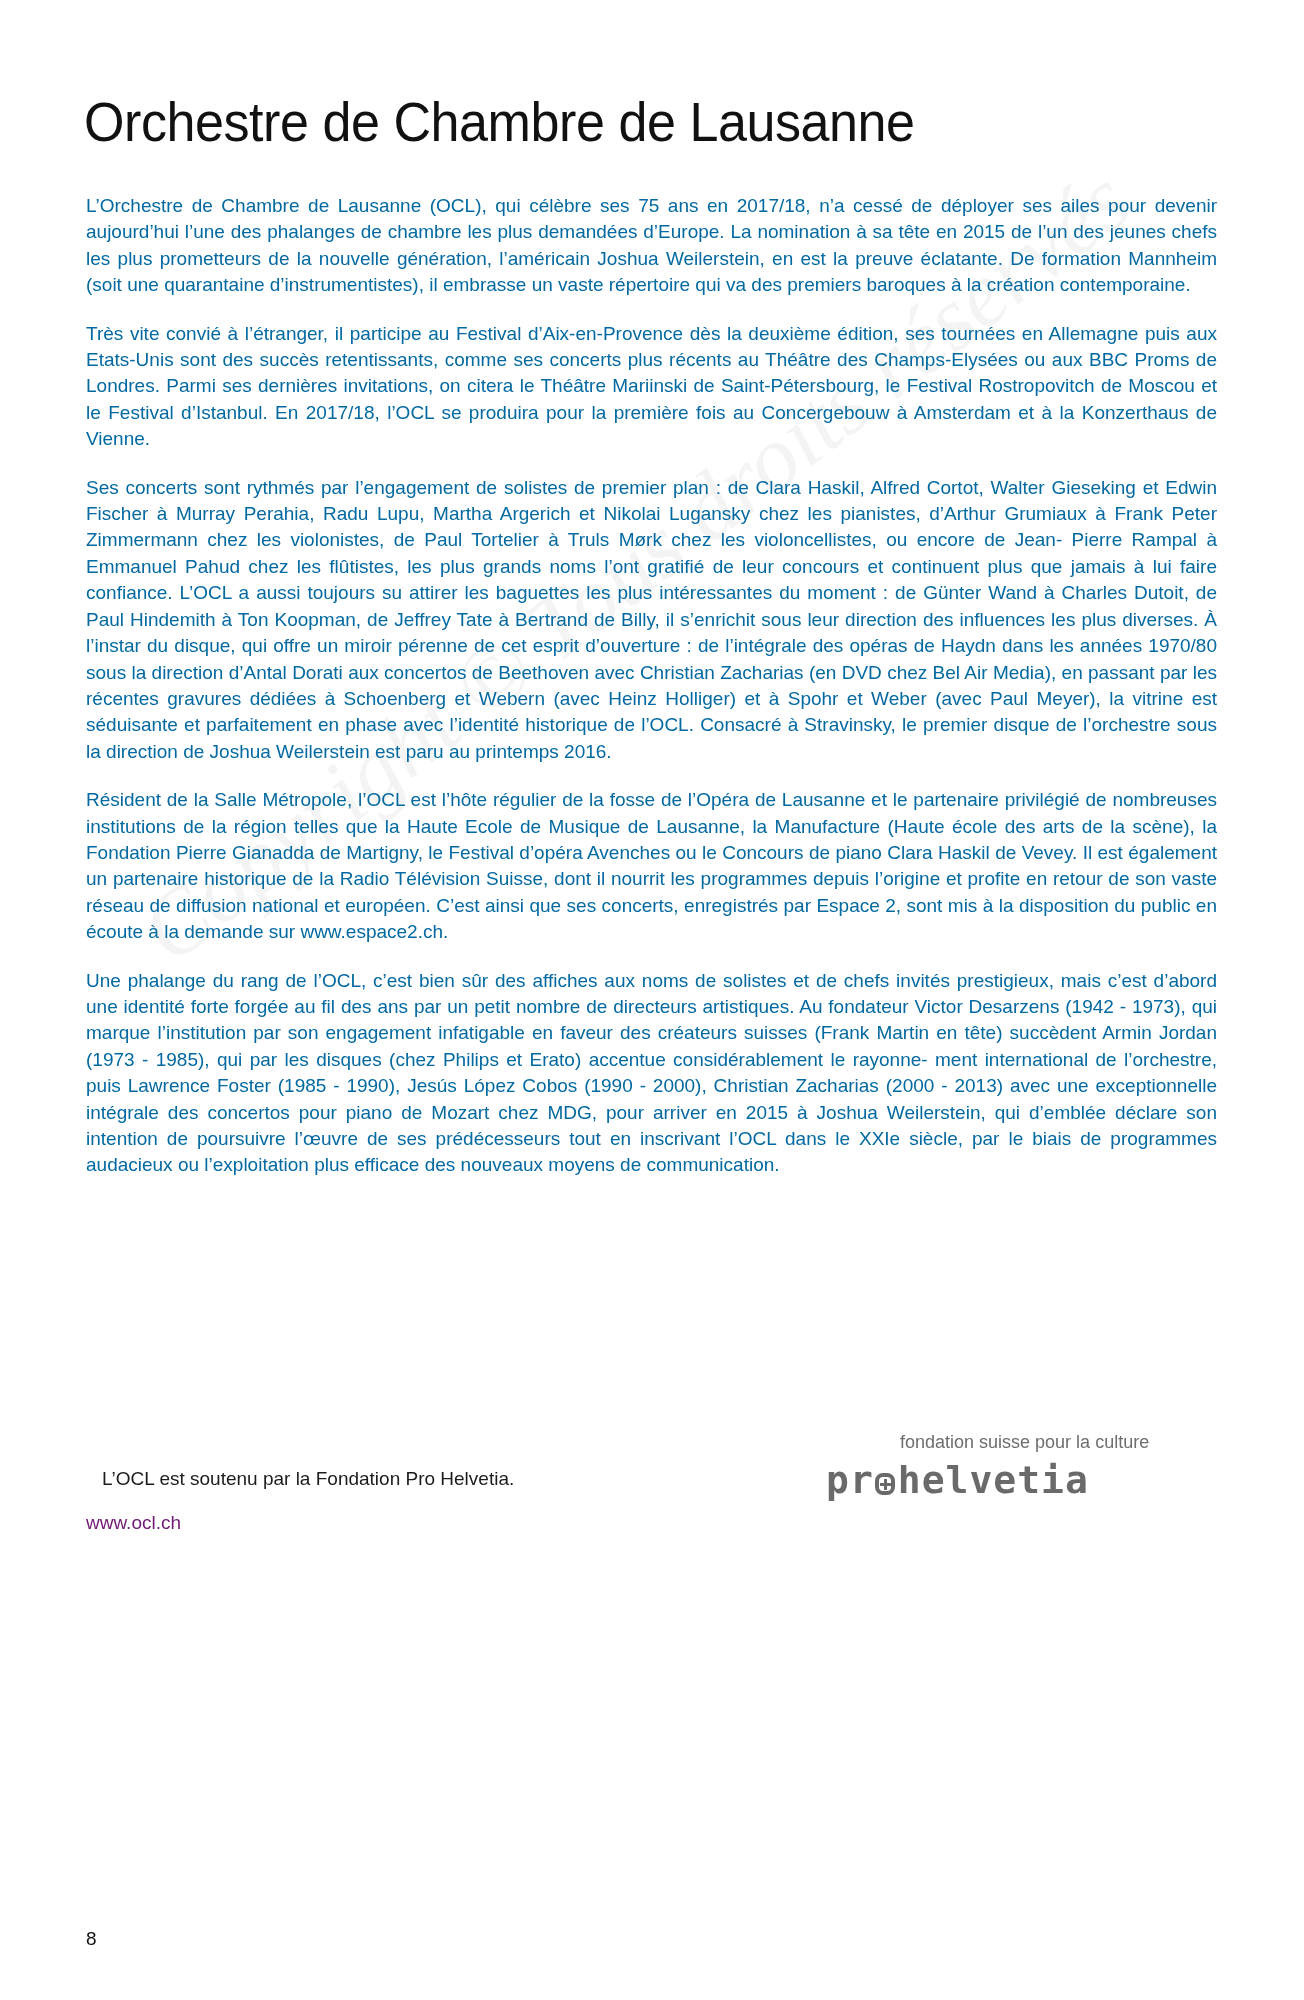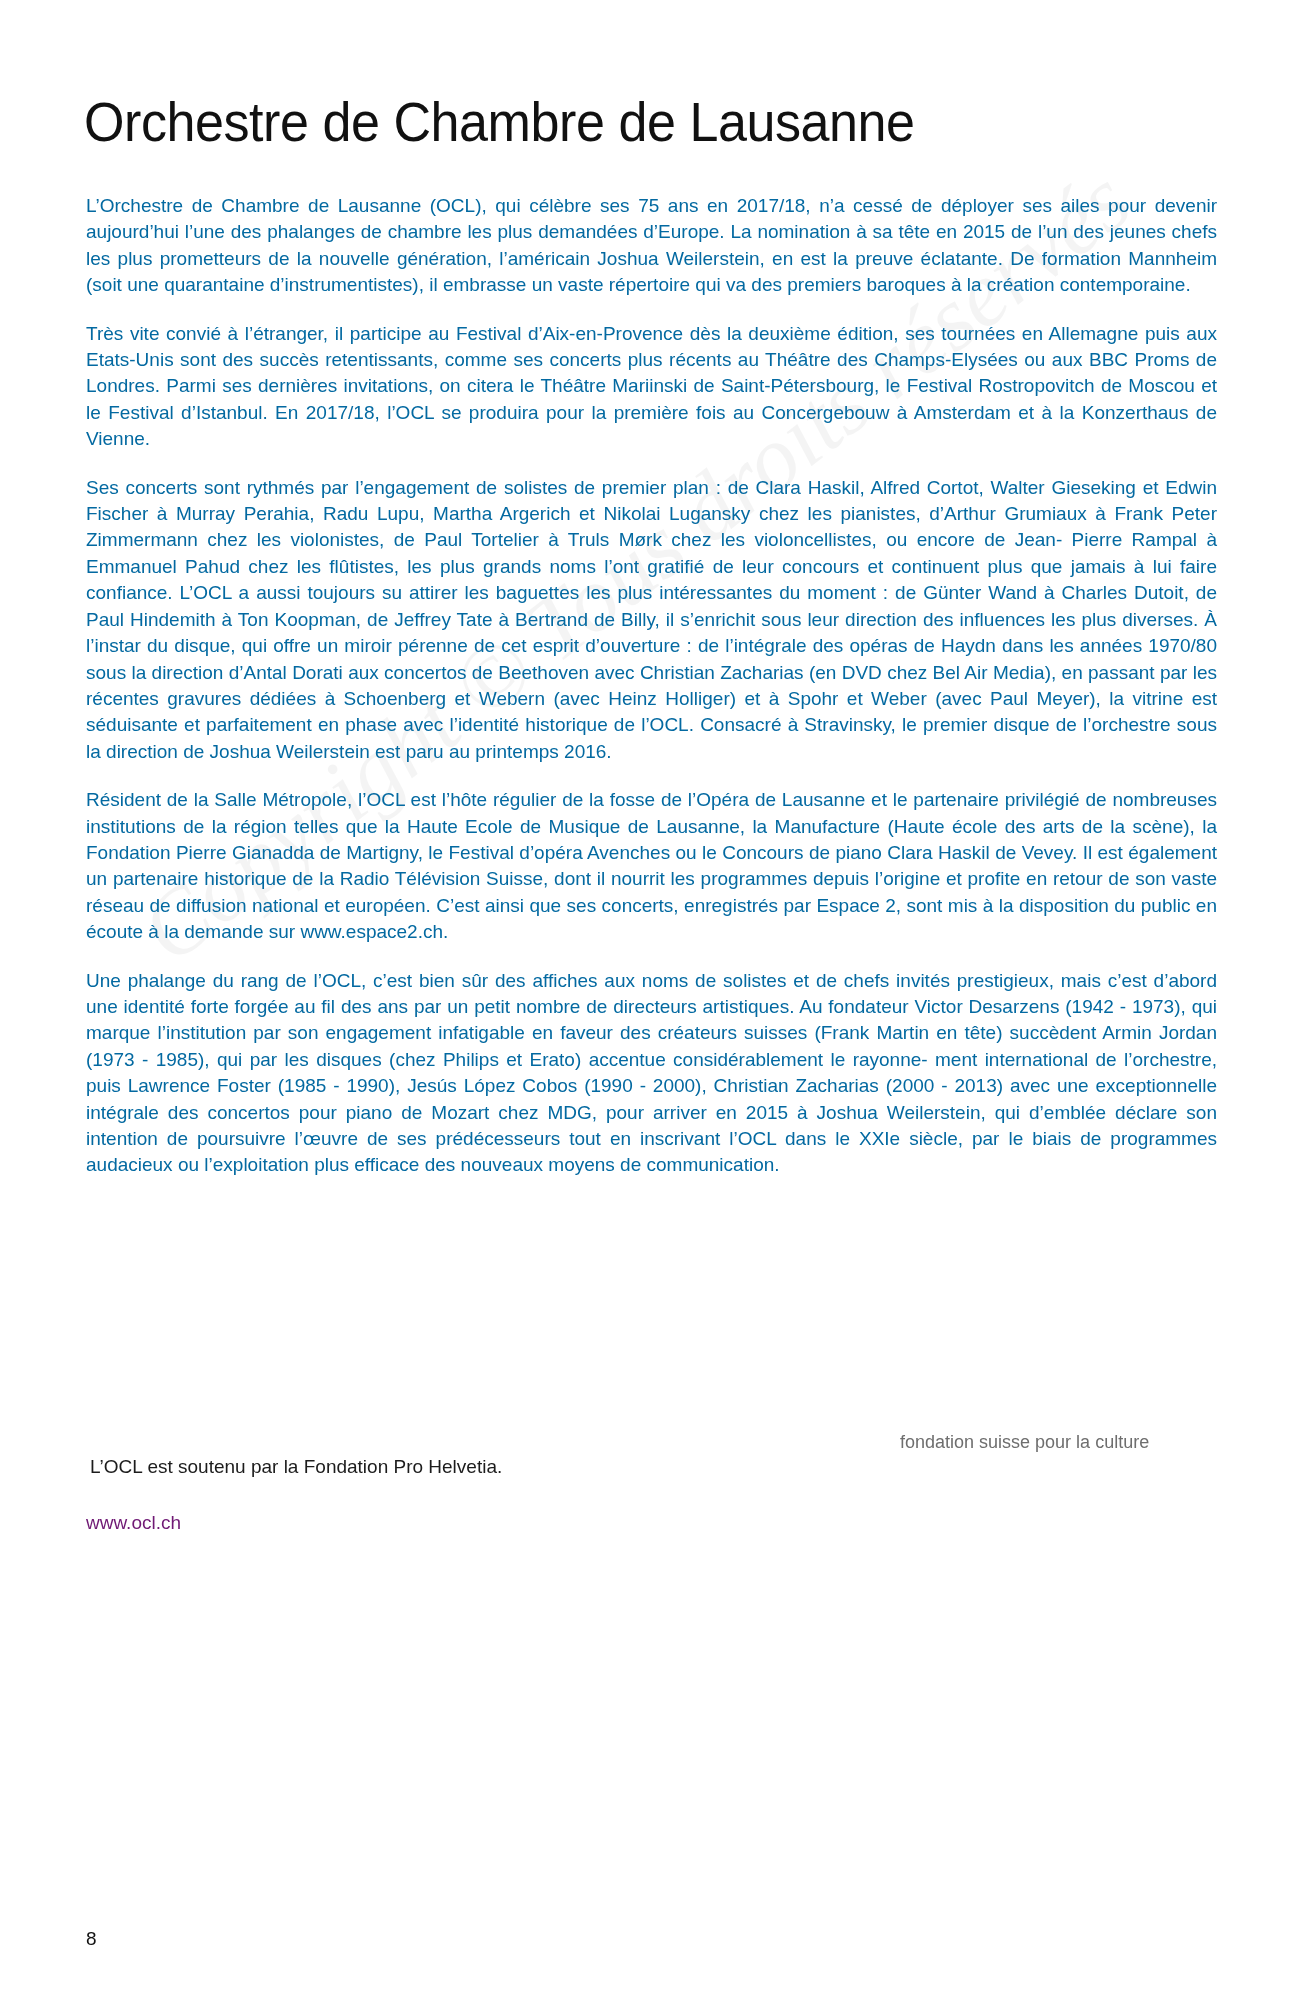--- a/index.html
+++ b/index.html
@@ -50,21 +50,21 @@
       color: #0369a1;
       hyphens: none;
     }
     .support-line {
       position: absolute;
       left: 86px;
       top: 1450px;
       font-size: 19px;
       line-height: 26px;
       color: #1c1c1c;
-      margin: 4px;
+      margin: 16px;
     }
     .website {
       position: absolute;
       left: 86px;
       top: 1510px;
       font-size: 19px;
       line-height: 26px;
       color: #701a75;
       margin: 0;
     }
@@ -164,17 +164,22 @@
     <p class="para">Résident de la Salle Métropole, l’OCL est l’hôte régulier de la fosse de l’Opéra de Lausanne et le partenaire privilégié de nombreuses institutions de la région telles que la Haute Ecole de Musique de Lausanne, la Manufacture (Haute école des arts de la scène), la Fondation Pierre Gianadda de Martigny, le Festival d’opéra Avenches ou le Concours de piano Clara Haskil de Vevey. Il est également un partenaire historique de la Radio Télévision Suisse, dont il nourrit les programmes depuis l’origine et profite en retour de son vaste réseau de diffusion national et européen. C’est ainsi que ses concerts, enregistrés par Espace 2, sont mis à la disposition du public en écoute à la demande sur www.espace2.ch.</p>
     <p class="para">Une phalange du rang de l’OCL, c’est bien sûr des affiches aux noms de solistes et de chefs invités prestigieux, mais c’est d’abord une identité forte forgée au fil des ans par un petit nombre de directeurs artistiques. Au fondateur Victor Desarzens (1942 - 1973), qui marque l’institution par son engagement infatigable en faveur des créateurs suisses (Frank Martin en tête) succèdent Armin Jordan (1973 - 1985), qui par les disques (chez Philips et Erato) accentue considérablement le rayonne- ment international de l’orchestre, puis Lawrence Foster (1985 - 1990), Jesús López Cobos (1990 - 2000), Christian Zacharias (2000 - 2013) avec une exceptionnelle intégrale des concertos pour piano de Mozart chez MDG, pour arriver en 2015 à Joshua Weilerstein, qui d’emblée déclare son intention de poursuivre l’œuvre de ses prédécesseurs tout en inscrivant l’OCL dans le XXIe siècle, par le biais de programmes audacieux ou l’exploitation plus efficace des nouveaux moyens de communication.</p>
   </div>
 
   <p class="support-line">L’OCL est soutenu par la Fondation Pro Helvetia.</p>
 
   <p class="website">www.ocl.ch</p>
 
   <div class="logo">
     <div class="logo-tagline">fondation suisse pour la culture</div>
+    <div class="logo-wordmark">
+      <span>pr</span>
+      <span class="logo-cross-o"></span>
+      <span>helvetia</span>
+    </div>
   </div>
 
   <p class="page-number">8</p>
 
 </div>
 
 </body></html>

